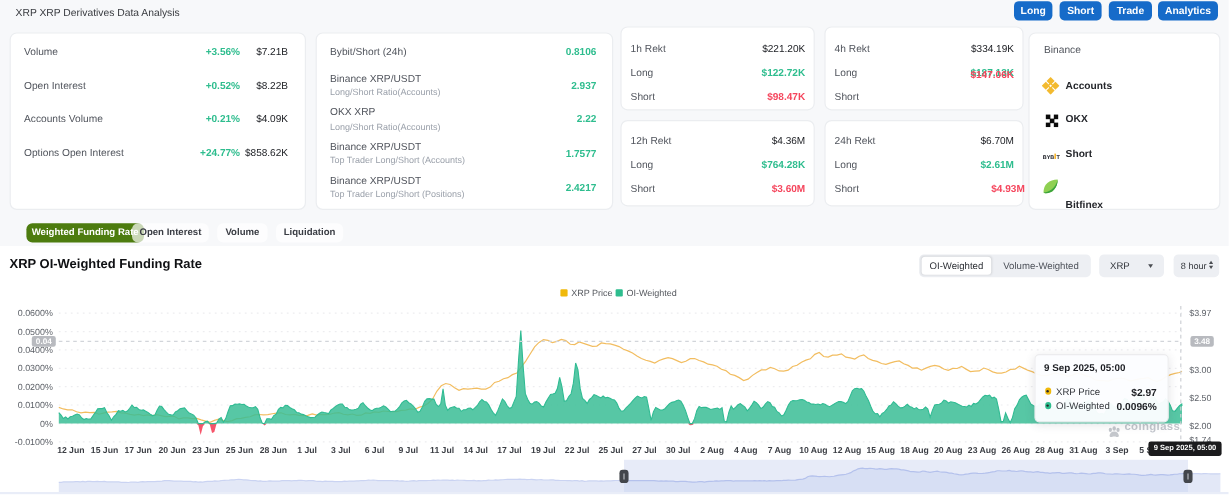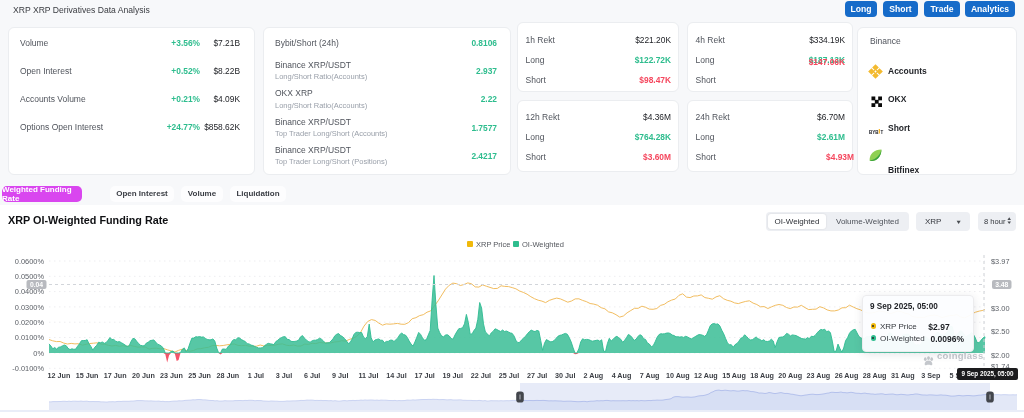--- a/index.html
+++ b/index.html
@@ -108,21 +108,21 @@
       <rect x="19.5" y="4" width="2.2" height="9" fill="#f7a600"></rect>
       <text x="23" y="13" style="font:bold 9px Liberation Sans;fill:#12141c">T</text>
     </svg></div>
 <div class="exn" style="left:888px;top:122.5px">Short</div>
 <div style="position:absolute;left:868px;top:147.5px"><svg width="15" height="15" viewBox="0 0 24 24">
 <path d="M2.5 20 C2.5 9, 10 2.5, 21.5 2.5 C21.5 14.5, 13 21.8, 4.5 20.8 Z" fill="#8fd052"></path>
 <path d="M2.5 20 C9 19.5, 18.5 15, 21.5 2.5 C21.5 14.5, 13 21.8, 4.5 20.8 Z" fill="#3aa33e"></path>
     </svg></div>
 <div class="exn" style="left:888px;top:165px">Bitfinex</div>
 
-<div class="tab" style="left:2px;width:80px;background:#d946ef;color:#fff">Weighted Funding Rate</div>
+<div class="tab" style="left:22px;width:98px;background:#4d7c0f;color:#fff">Weighted Funding Rate</div>
 <div class="tab tabi" style="left:110px;width:64px">Open Interest</div>
 <div class="tab tabi" style="left:181px;width:42px">Volume</div>
 <div class="tab tabi" style="left:230px;width:56px">Liquidation</div>
 
 <div style="position:absolute;left:8px;top:214px;font-size:10.8px;font-weight:700;color:#0f1013">XRP OI-Weighted Funding Rate</div>
 <div class="ctl" style="left:766px;width:143px"></div>
 <div style="position:absolute;left:768px;top:214px;width:58px;height:15px;background:#fff;border-radius:3px;box-shadow:0 0 2px rgba(0,0,0,.12);font-size:8px;color:#2c2f35;display:flex;align-items:center;justify-content:center">OI-Weighted</div>
 <div style="position:absolute;left:826px;top:214px;width:83px;height:15px;font-size:8px;color:#4e525a;display:flex;align-items:center;justify-content:center">Volume-Weighted</div>
 <div class="ctl" style="left:916px;width:54px"></div>
 <div style="position:absolute;left:925px;top:217px;font-size:8px;color:#34373d">XRP</div>
@@ -218,21 +218,21 @@
         <path d="M12 10 C7 10 3.5 14 3.5 17.5 C3.5 20 5.5 21 8 20 C10 19.2 14 19.2 16 20 C18.5 21 20.5 20 20.5 17.5 C20.5 14 17 10 12 10Z"></path>
       </g>
     </svg></div>
 <div style="position:absolute;left:937px;top:350px;font-size:9.5px;font-weight:700;color:#b9bdc4;opacity:.85;letter-spacing:.3px">coinglass</div>
 
 <div style="position:absolute;left:862px;top:295px;width:112px;height:57px;background:rgba(252,253,255,.96);border:1px solid #ececee;border-radius:4px;box-shadow:0 2px 8px rgba(70,70,90,.14)"></div>
 <div style="position:absolute;left:870px;top:301.5px;font-size:8.2px;font-weight:700;color:#1c1e23">9 Sep 2025, 05:00</div>
 <div style="position:absolute;left:870.5px;top:323px;width:5.5px;height:5.5px;border-radius:50%;background:#f0b90b"></div>
 <div style="position:absolute;left:872.2px;top:324.7px;width:2.2px;height:2.2px;border-radius:50%;background:#26282d"></div>
 <div style="position:absolute;left:880px;top:322px;font-size:8px;color:#33363c">XRP Price</div>
-<div style="position:absolute;left:914px;top:321.5px;width:50px;font-size:8.5px;font-weight:700;color:#1c1e23;text-align:center">$2.97</div>
+<div style="position:absolute;left:914px;top:321.5px;width:50px;font-size:8.5px;font-weight:700;color:#1c1e23;text-align:right">$2.97</div>
 <div style="position:absolute;left:870.5px;top:335px;width:5.5px;height:5.5px;border-radius:50%;background:#2ebd8e"></div>
 <div style="position:absolute;left:872.2px;top:336.7px;width:2.2px;height:2.2px;border-radius:50%;background:#26282d"></div>
 <div style="position:absolute;left:880px;top:334px;font-size:8px;color:#33363c">OI-Weighted</div>
 <div style="position:absolute;left:914px;top:333.5px;width:50px;font-size:8.5px;font-weight:700;color:#1c1e23;text-align:right">0.0096%</div>
 
 <div style="position:absolute;left:957px;top:368px;width:61px;height:11.5px;background:#1b1b1d;border-radius:2px;color:#fff;font-size:6.3px;font-weight:700;display:flex;align-items:center;justify-content:center;white-space:nowrap">9 Sep 2025, 05:00</div>
 
 <svg width="1024" height="29" style="position:absolute;left:0;top:383">
 <rect x="520" y="0" width="470" height="27" fill="#e7ebf8"></rect>
 <path d="M49.0,27 L49.0,18.9 L51.0,18.9 L53.0,18.6 L55.0,18.6 L57.0,18.6 L59.0,18.5 L61.0,18.5 L63.0,18.3 L65.0,18.3 L67.0,18.5 L69.0,18.2 L71.0,18.5 L73.0,18.2 L75.0,18.2 L77.0,18.3 L79.0,18.3 L81.0,18.1 L83.0,18.4 L85.0,18.3 L87.0,18.2 L89.0,18.6 L91.0,18.6 L93.0,18.5 L95.0,18.6 L97.0,18.6 L99.0,18.6 L101.0,18.9 L103.0,18.9 L105.0,19.0 L107.0,19.1 L109.0,18.8 L111.0,18.8 L113.0,18.7 L115.0,18.9 L117.0,18.5 L119.0,18.4 L121.0,18.5 L123.0,18.3 L125.0,18.3 L127.0,18.3 L129.0,18.3 L131.0,18.1 L133.0,18.1 L135.0,17.9 L137.0,17.6 L139.0,17.6 L141.0,17.6 L143.0,17.7 L145.0,17.9 L147.0,17.9 L149.0,18.0 L151.0,17.9 L153.0,18.1 L155.0,18.2 L157.0,18.2 L159.0,18.1 L161.0,18.5 L163.0,18.3 L165.0,18.7 L167.0,18.6 L169.0,18.7 L171.0,18.4 L173.0,18.2 L175.0,18.1 L177.0,18.1 L179.0,17.8 L181.0,17.9 L183.0,17.8 L185.0,17.4 L187.0,17.3 L189.0,17.2 L191.0,17.1 L193.0,16.8 L195.0,16.9 L197.0,16.6 L199.0,16.5 L201.0,16.6 L203.0,16.9 L205.0,16.9 L207.0,17.1 L209.0,17.4 L211.0,17.5 L213.0,17.5 L215.0,17.9 L217.0,17.7 L219.0,18.1 L221.0,18.1 L223.0,18.0 L225.0,17.7 L227.0,17.9 L229.0,17.9 L231.0,17.9 L233.0,17.9 L235.0,17.6 L237.0,17.6 L239.0,17.5 L241.0,17.5 L243.0,17.7 L245.0,17.4 L247.0,17.5 L249.0,17.3 L251.0,17.3 L253.0,17.4 L255.0,17.8 L257.0,17.5 L259.0,17.6 L261.0,17.6 L263.0,18.0 L265.0,18.1 L267.0,18.2 L269.0,18.3 L271.0,18.0 L273.0,18.1 L275.0,18.2 L277.0,18.2 L279.0,18.4 L281.0,18.4 L283.0,18.4 L285.0,18.3 L287.0,18.0 L289.0,18.1 L291.0,18.0 L293.0,17.9 L295.0,17.9 L297.0,17.8 L299.0,17.7 L301.0,17.4 L303.0,17.5 L305.0,17.4 L307.0,17.1 L309.0,17.2 L311.0,17.1 L313.0,17.2 L315.0,17.5 L317.0,17.4 L319.0,17.5 L321.0,17.4 L323.0,17.6 L325.0,17.5 L327.0,17.6 L329.0,17.8 L331.0,17.6 L333.0,18.0 L335.0,17.7 L337.0,18.0 L339.0,18.2 L341.0,18.0 L343.0,17.7 L345.0,17.6 L347.0,17.9 L349.0,17.6 L351.0,17.6 L353.0,17.4 L355.0,17.6 L357.0,17.4 L359.0,17.4 L361.0,17.1 L363.0,17.3 L365.0,17.0 L367.0,17.2 L369.0,17.1 L371.0,17.0 L373.0,17.1 L375.0,17.3 L377.0,17.1 L379.0,17.4 L381.0,17.1 L383.0,17.2 L385.0,17.2 L387.0,17.3 L389.0,17.5 L391.0,17.5 L393.0,17.6 L395.0,17.4 L397.0,17.8 L399.0,17.5 L401.0,17.7 L403.0,17.6 L405.0,17.5 L407.0,17.1 L409.0,17.2 L411.0,17.2 L413.0,16.9 L415.0,17.1 L417.0,16.9 L419.0,16.8 L421.0,16.6 L423.0,16.5 L425.0,16.5 L427.0,16.5 L429.0,16.4 L431.0,16.5 L433.0,16.3 L435.0,16.4 L437.0,16.4 L439.0,16.7 L441.0,16.6 L443.0,16.5 L445.0,16.7 L447.0,16.9 L449.0,16.8 L451.0,16.7 L453.0,17.0 L455.0,17.0 L457.0,17.0 L459.0,16.9 L461.0,16.9 L463.0,17.3 L465.0,17.3 L467.0,17.4 L469.0,17.4 L471.0,17.4 L473.0,17.6 L475.0,17.6 L477.0,17.7 L479.0,17.4 L481.0,17.6 L483.0,17.9 L485.0,17.6 L487.0,18.1 L489.0,18.0 L491.0,17.7 L493.0,17.8 L495.0,17.8 L497.0,17.8 L499.0,17.9 L501.0,17.7 L503.0,17.9 L505.0,17.8 L507.0,17.7 L509.0,17.8 L511.0,17.6 L513.0,17.4 L515.0,17.4 L517.0,17.4 L519.0,17.3 L521.0,17.3 L523.0,17.6 L525.0,17.4 L527.0,17.6 L529.0,17.5 L531.0,17.5 L533.0,17.6 L535.0,17.5 L537.0,17.4 L539.0,17.5 L541.0,17.5 L543.0,17.4 L545.0,17.5 L547.0,17.7 L549.0,17.9 L551.0,17.8 L553.0,17.9 L555.0,17.8 L557.0,17.9 L559.0,18.0 L561.0,18.0 L563.0,18.3 L565.0,18.3 L567.0,18.2 L569.0,18.2 L571.0,18.2 L573.0,18.4 L575.0,18.5 L577.0,18.7 L579.0,18.7 L581.0,18.6 L583.0,18.4 L585.0,18.4 L587.0,18.8 L589.0,18.4 L591.0,18.2 L593.0,18.2 L595.0,18.0 L597.0,17.7 L599.0,17.9 L601.0,17.7 L603.0,17.8 L605.0,17.5 L607.0,17.4 L609.0,17.6 L611.0,17.9 L613.0,17.7 L615.0,17.8 L617.0,17.8 L619.0,17.8 L621.0,17.8 L623.0,17.7 L625.0,17.8 L627.0,17.8 L629.0,17.5 L631.0,17.8 L633.0,17.6 L635.0,17.8 L637.0,17.6 L639.0,17.9 L641.0,17.5 L643.0,17.7 L645.0,17.8 L647.0,17.6 L649.0,17.5 L651.0,17.6 L653.0,17.3 L655.0,17.3 L657.0,17.1 L659.0,17.2 L661.0,17.2 L663.0,17.1 L665.0,16.7 L667.0,16.4 L669.0,16.2 L671.0,15.7 L673.0,14.3 L675.0,13.7 L677.0,13.6 L679.0,13.7 L681.0,14.0 L683.0,14.2 L685.0,14.1 L687.0,14.0 L689.0,14.1 L691.0,14.3 L693.0,14.1 L695.0,13.9 L697.0,13.3 L699.0,12.9 L701.0,12.7 L703.0,12.6 L705.0,12.2 L707.0,11.6 L709.0,10.9 L711.0,9.5 L713.0,8.8 L715.0,7.7 L717.0,7.3 L719.0,7.1 L721.0,7.6 L723.0,7.5 L725.0,7.2 L727.0,7.4 L729.0,7.7 L731.0,7.9 L733.0,7.6 L735.0,7.8 L737.0,8.1 L739.0,8.1 L741.0,7.8 L743.0,7.5 L745.0,7.8 L747.0,7.7 L749.0,8.0 L751.0,8.6 L753.0,8.6 L755.0,9.0 L757.0,9.4 L759.0,10.1 L761.0,10.0 L763.0,10.2 L765.0,10.5 L767.0,10.2 L769.0,9.5 L771.0,9.8 L773.0,10.3 L775.0,10.6 L777.0,10.3 L779.0,9.9 L781.0,9.6 L783.0,10.1 L785.0,10.5 L787.0,10.4 L789.0,10.7 L791.0,11.2 L793.0,11.3 L795.0,11.8 L797.0,12.1 L799.0,12.5 L801.0,12.8 L803.0,12.5 L805.0,12.1 L807.0,11.9 L809.0,11.5 L811.0,11.3 L813.0,11.2 L815.0,11.5 L817.0,11.6 L819.0,11.5 L821.0,11.3 L823.0,11.0 L825.0,10.7 L827.0,10.2 L829.0,10.0 L831.0,9.3 L833.0,9.3 L835.0,9.5 L837.0,9.5 L839.0,9.4 L841.0,9.0 L843.0,9.6 L845.0,9.6 L847.0,9.9 L849.0,9.6 L851.0,9.3 L853.0,9.6 L855.0,10.1 L857.0,10.3 L859.0,10.3 L861.0,10.7 L863.0,10.3 L865.0,10.1 L867.0,10.6 L869.0,10.7 L871.0,11.0 L873.0,11.0 L875.0,11.4 L877.0,11.1 L879.0,11.0 L881.0,10.8 L883.0,10.9 L885.0,11.5 L887.0,11.4 L889.0,11.2 L891.0,11.1 L893.0,11.0 L895.0,11.5 L897.0,11.8 L899.0,11.6 L901.0,11.3 L903.0,11.5 L905.0,11.7 L907.0,12.0 L909.0,11.9 L911.0,11.5 L913.0,11.5 L915.0,11.0 L917.0,11.0 L919.0,11.3 L921.0,11.8 L923.0,12.0 L925.0,12.0 L927.0,12.2 L929.0,11.9 L931.0,11.9 L933.0,12.0 L935.0,12.2 L937.0,12.3 L939.0,12.1 L941.0,11.9 L943.0,12.2 L945.0,12.2 L947.0,12.4 L949.0,12.8 L951.0,13.1 L953.0,13.1 L955.0,13.0 L957.0,12.7 L959.0,12.4 L961.0,12.7 L963.0,12.9 L965.0,12.7 L967.0,12.5 L969.0,12.5 L971.0,12.7 L973.0,12.9 L975.0,12.8 L977.0,12.5 L979.0,12.2 L981.0,12.2 L983.0,11.8 L985.0,11.7 L987.0,11.5 L989.0,11.8 L991.0,11.9 L993.0,12.0 L995.0,11.7 L997.0,11.6 L999.0,11.7 L1001.0,11.9 L1003.0,11.7 L1005.0,11.7 L1007.0,11.8 L1009.0,11.9 L1011.0,11.9 L1013.0,11.8 L1015.0,11.9 L1017.0,11.8 L1017.0,27 Z" fill="#d7dff4"></path>

